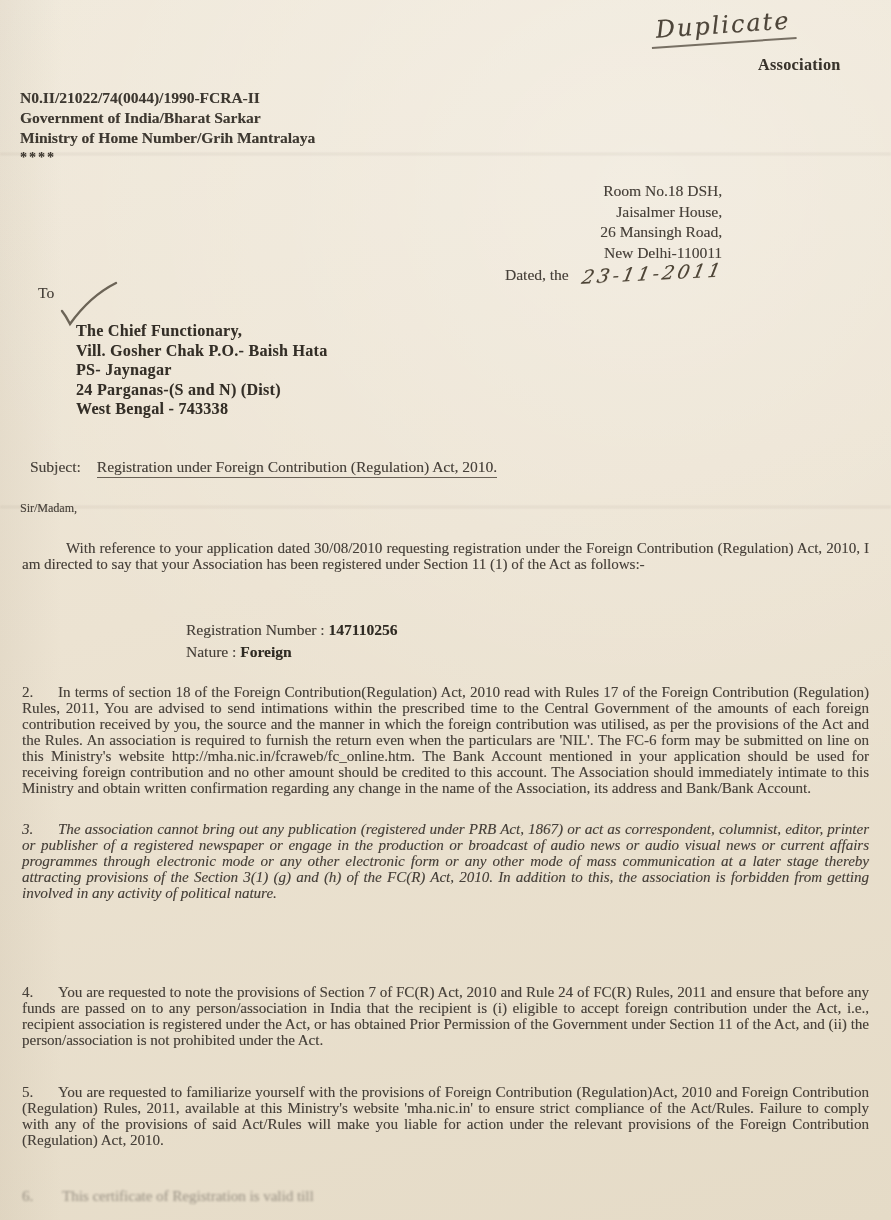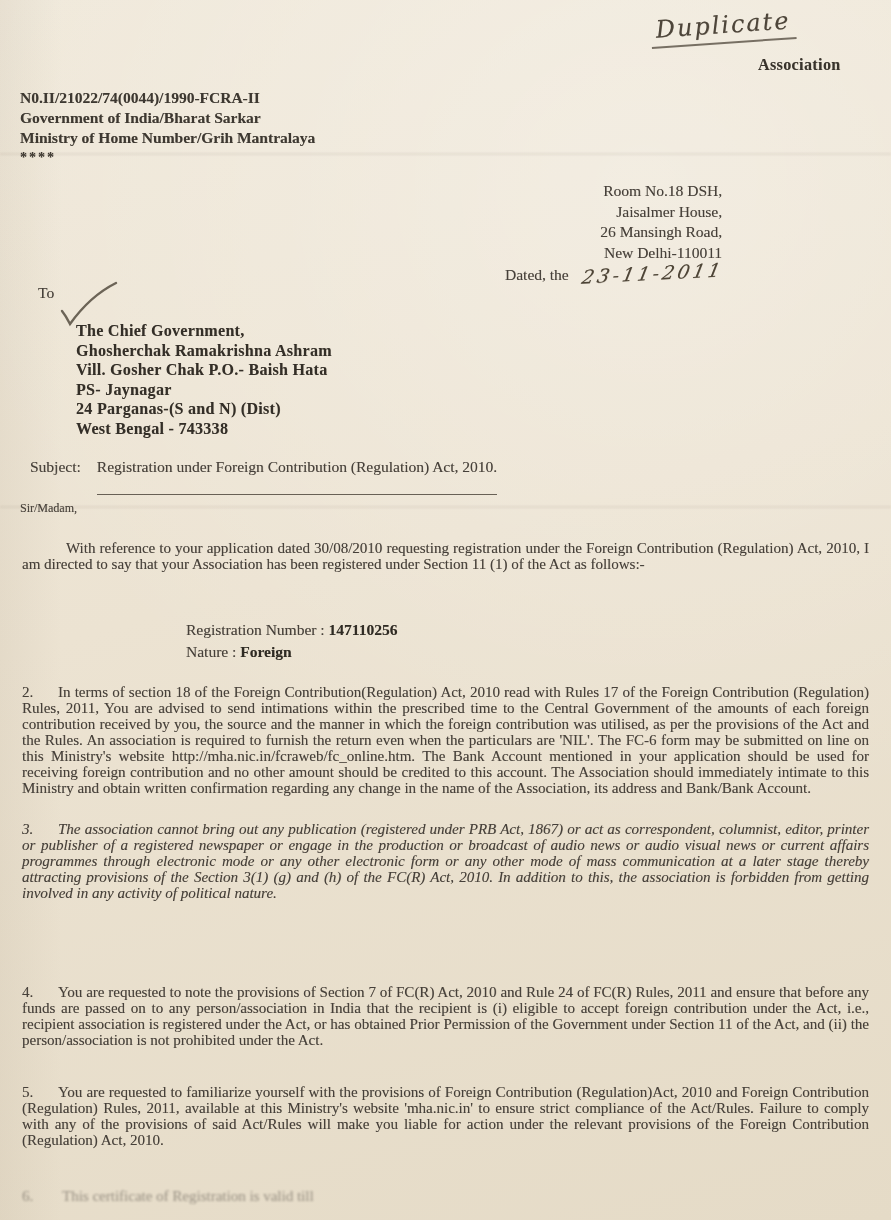--- a/index.html
+++ b/index.html
@@ -51,21 +51,21 @@
   .recipient {
     position:absolute; top:321px; left:76px;
     font-weight:bold; font-size:16px; line-height:19.5px;
     letter-spacing:0.3px; color:#332e27;
   }
 
   .subject { position:absolute; top:458px; left:30px; font-size:15.5px; }
   .subject .stext {
     margin-left:16px;
     border-bottom:1.5px solid rgba(70,62,52,0.8);
-    padding-bottom:19px;
+    padding-bottom:2px;
   }
 
   .greeting { position:absolute; top:501px; left:20px; font-size:12px; }
 
   .bodypara {
     position:absolute; left:22px; width:847px;
     font-size:15px; line-height:16px;
     text-align:justify;
   }
   .para1 { top:540px; text-indent:44px; }
@@ -113,22 +113,21 @@
     </div>
   </div>
 
   <div class="to-label">To</div>
 
   <svg class="checkmark" width="78" height="56" viewBox="0 0 78 56">
     <path d="M10 33 Q14 38 18 46 Q38 18 64 5" fill="none" stroke="#554c40" stroke-width="2.4" stroke-linecap="round" opacity="0.85"></path>
   </svg>
 
   <div class="recipient">
-    <div>The Chief Government,</div>
-    <div>Ghosherchak Ramakrishna Ashram</div>
+    <div>The Chief Functionary,</div>
     <div>Vill. Gosher Chak P.O.- Baish Hata</div>
     <div>PS- Jaynagar</div>
     <div>24 Parganas-(S and N) (Dist)</div>
     <div>West Bengal - 743338</div>
   </div>
 
   <div class="subject">
     <span>Subject:</span><span class="stext">Registration under Foreign Contribution (Regulation) Act, 2010.</span>
   </div>
 

